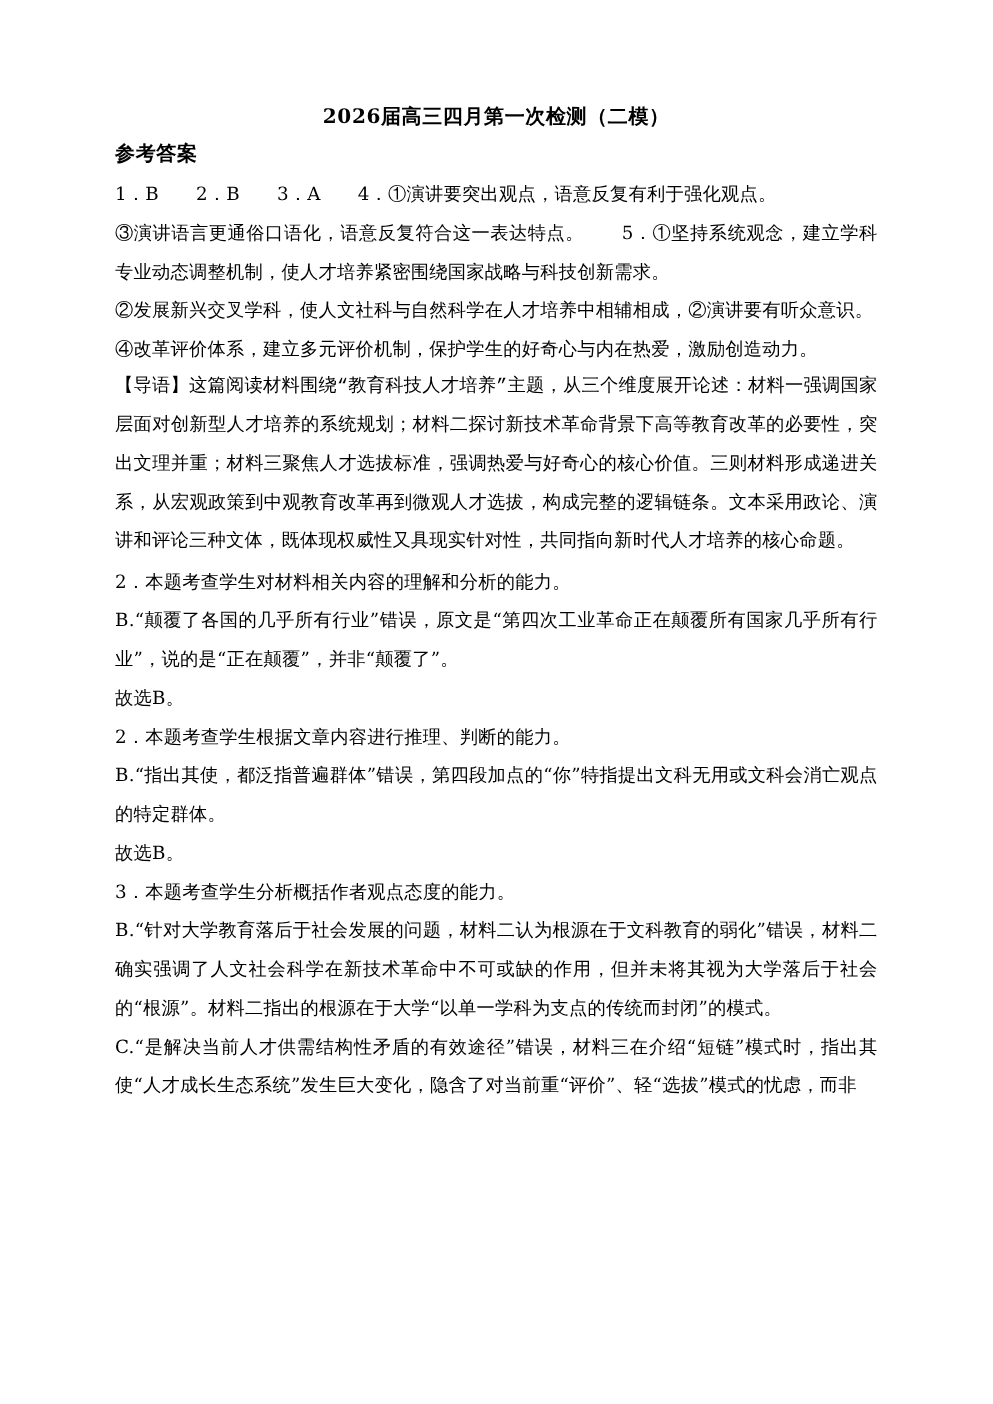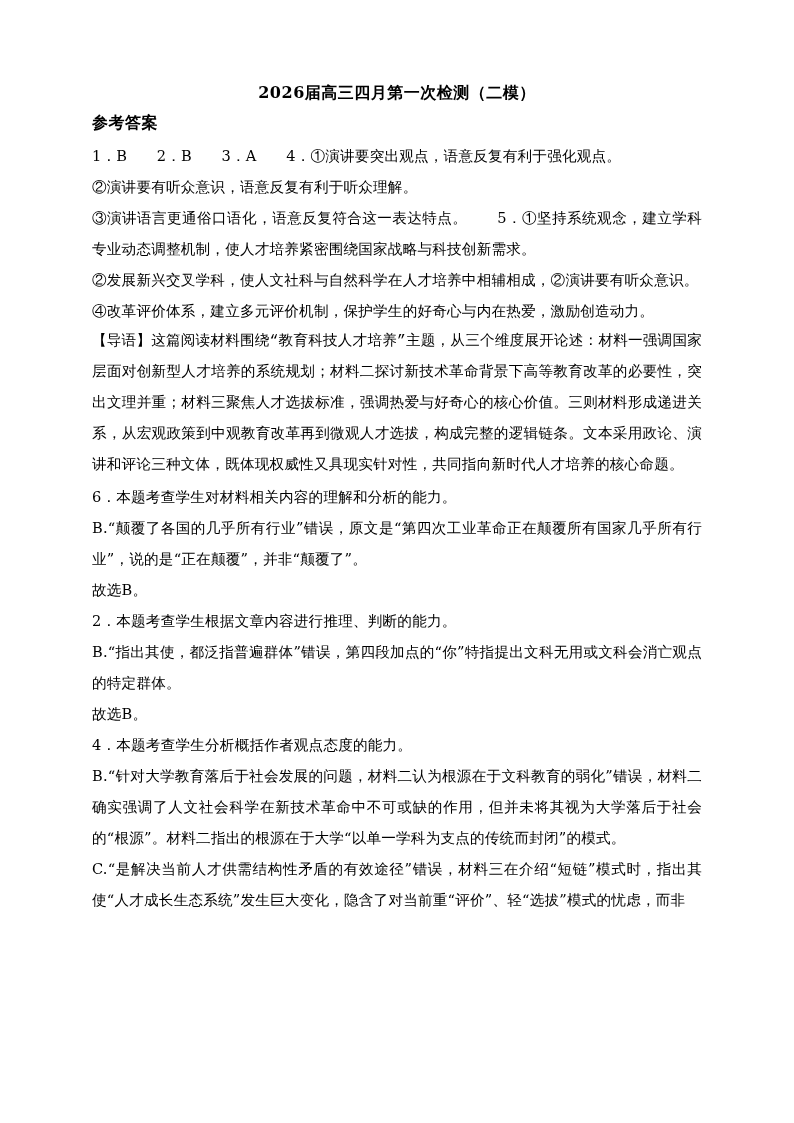--- a/index.html
+++ b/index.html
@@ -50,28 +50,27 @@
 </style>
 </head>
 <body>
 
 <div class="page">
 
   <div class="doc-title">2026届高三四月第一次检测（二模）</div>
   <div class="doc-subtitle">参考答案</div>
 
   <div class="para">1．B　　2．B　　3．A　　4．①演讲要突出观点，语意反复有利于强化观点。</div>
-  <div class="para">②演讲要有听众意识，语意反复有利于听众理解。</div>
   <div class="para">③演讲语言更通俗口语化，语意反复符合这一表达特点。　　5．①坚持系统观念，建立学科专业动态调整机制，使人才培养紧密围绕国家战略与科技创新需求。</div>
   <div class="para">②发展新兴交叉学科，使人文社科与自然科学在人才培养中相辅相成，②演讲要有听众意识。</div>
   <div class="para">④改革评价体系，建立多元评价机制，保护学生的好奇心与内在热爱，激励创造动力。</div>
   <div class="para bold-lead">【导语】这篇阅读材料围绕“教育科技人才培养”主题，从三个维度展开论述：材料一强调国家层面对创新型人才培养的系统规划；材料二探讨新技术革命背景下高等教育改革的必要性，突出文理并重；材料三聚焦人才选拔标准，强调热爱与好奇心的核心价值。三则材料形成递进关系，从宏观政策到中观教育改革再到微观人才选拔，构成完整的逻辑链条。文本采用政论、演讲和评论三种文体，既体现权威性又具现实针对性，共同指向新时代人才培养的核心命题。</div>
-  <div class="para">6．本题考查学生对材料相关内容的理解和分析的能力。</div>
+  <div class="para">2．本题考查学生对材料相关内容的理解和分析的能力。</div>
   <div class="para">B.“颠覆了各国的几乎所有行业”错误，原文是“第四次工业革命正在颠覆所有国家几乎所有行业”，说的是“正在颠覆”，并非“颠覆了”。</div>
   <div class="para">故选B。</div>
   <div class="para">2．本题考查学生根据文章内容进行推理、判断的能力。</div>
   <div class="para">B.“指出其使，都泛指普遍群体”错误，第四段加点的“你”特指提出文科无用或文科会消亡观点的特定群体。</div>
   <div class="para">故选B。</div>
-  <div class="para">4．本题考查学生分析概括作者观点态度的能力。</div>
+  <div class="para">3．本题考查学生分析概括作者观点态度的能力。</div>
   <div class="para">B.“针对大学教育落后于社会发展的问题，材料二认为根源在于文科教育的弱化”错误，材料二确实强调了人文社会科学在新技术革命中不可或缺的作用，但并未将其视为大学落后于社会的“根源”。材料二指出的根源在于大学“以单一学科为支点的传统而封闭”的模式。</div>
   <div class="para">C.“是解决当前人才供需结构性矛盾的有效途径”错误，材料三在介绍“短链”模式时，指出其使“人才成长生态系统”发生巨大变化，隐含了对当前重“评价”、轻“选拔”模式的忧虑，而非</div>
 
 </div>
 
 </body></html>

